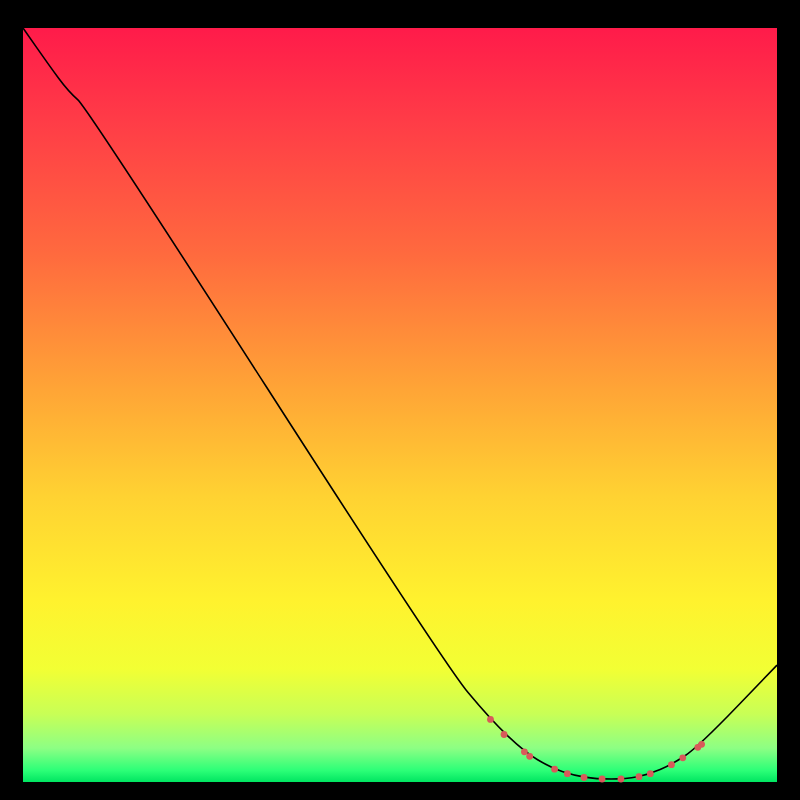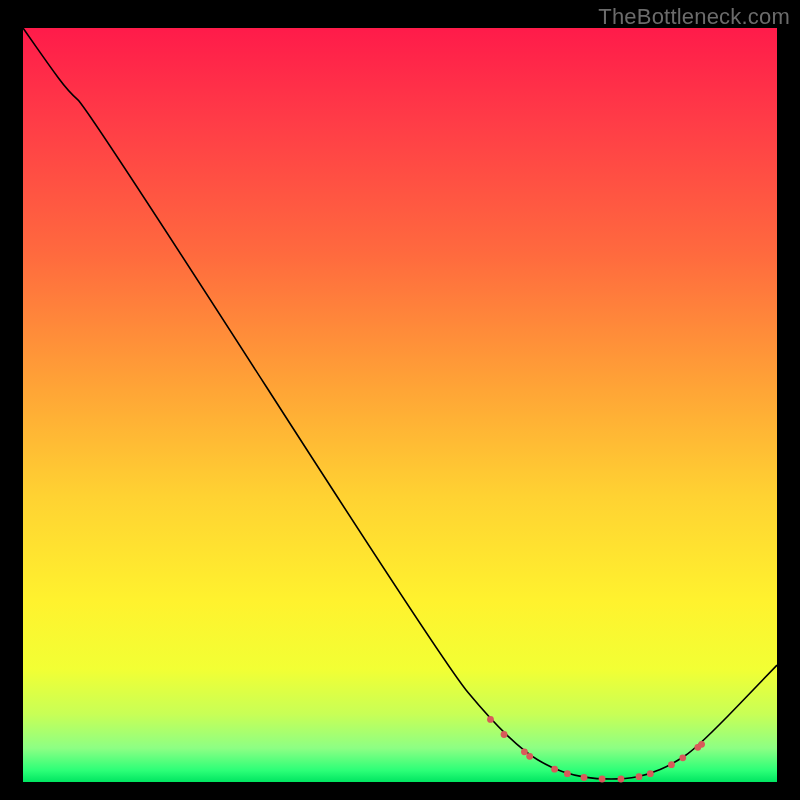--- a/index.html
+++ b/index.html
@@ -27,21 +27,20 @@
     letter-spacing: 0.2px;
   }
   svg {
     display: block;
   }
 </style>
 </head>
 <body>
 <div class="outer">
 
-  <div class="watermark">TheBottleneck.com</div>
 
   <svg id="chart-svg" width="800" height="800">
       <defs>
         <linearGradient id="bg-grad" x1="0" y1="0" x2="0" y2="1">
           <stop offset="0%" stop-color="#ff1b4a"></stop>
           <stop offset="12%" stop-color="#ff3b47"></stop>
           <stop offset="30%" stop-color="#ff6a3e"></stop>
           <stop offset="48%" stop-color="#ffa536"></stop>
           <stop offset="62%" stop-color="#ffd232"></stop>
           <stop offset="76%" stop-color="#fff22e"></stop>

